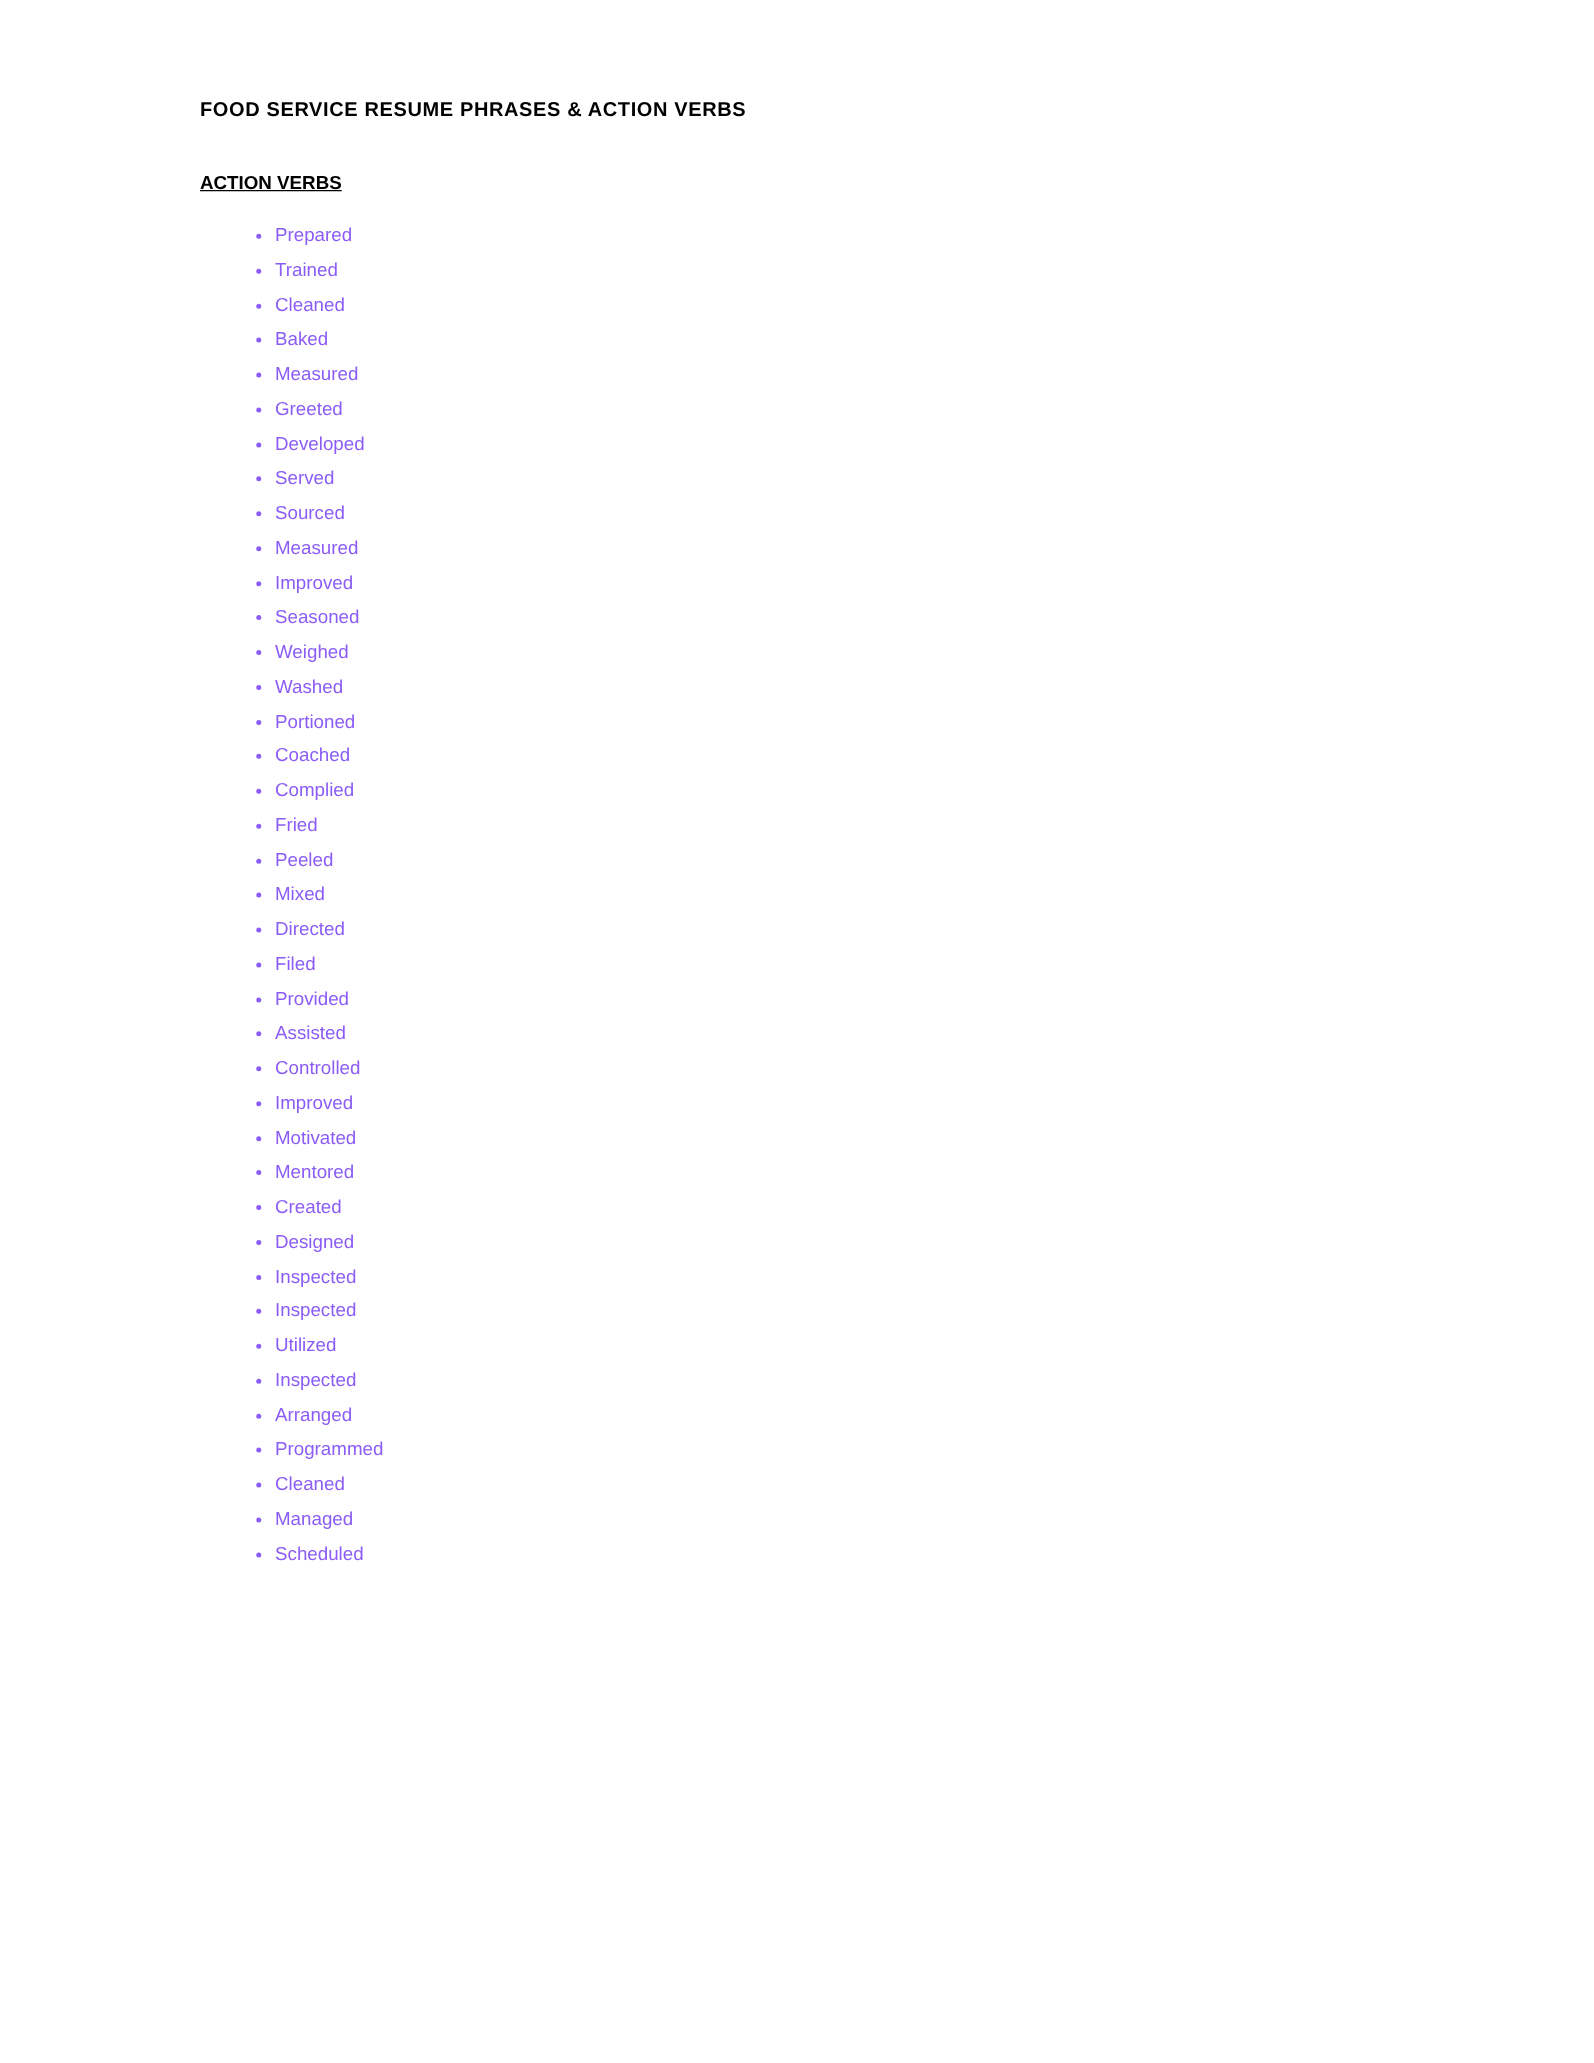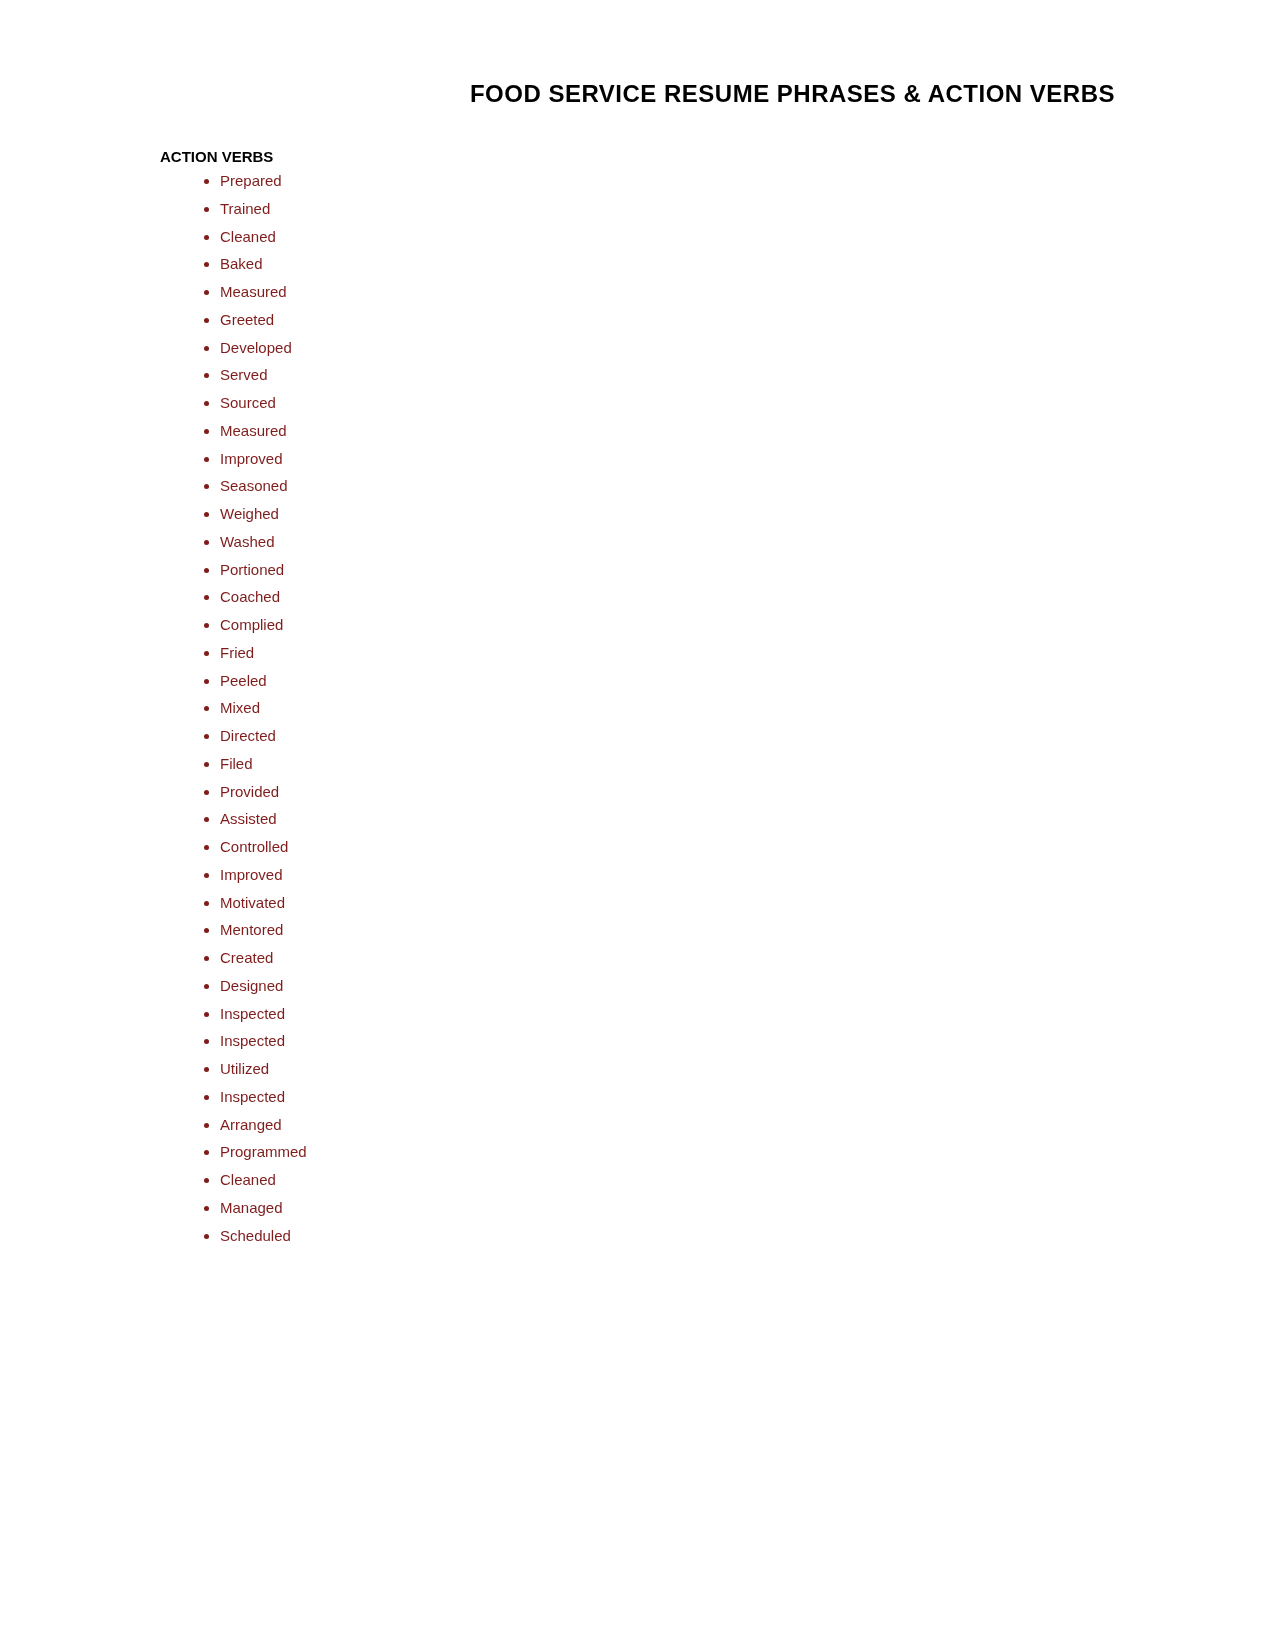--- a/index.html
+++ b/index.html
@@ -12,42 +12,43 @@
       background: #ffffff;
       font-family: Arial, sans-serif;
       font-size: 15px;
       color: #000000;
       width: 1275px;
       min-height: 1650px;
       padding: 80px 160px;
     }
 
     .page-title {
-      text-align: right;
-      font-size: 24px;
+      text-align: left;
+      font-size: 16px;
       font-weight: bold;
       margin-bottom: 40px;
       letter-spacing: 0.5px;
     }
 
     .section-heading {
       font-size: 15px;
       font-weight: bold;
-      margin-bottom: 2px;
+      text-decoration: underline;
+      margin-bottom: 20px;
     }
 
     .verb-list {
       list-style-type: disc;
       padding-left: 60px;
       line-height: 1.85;
     }
 
     .verb-list li {
       font-size: 15px;
-      color: #7f1d1d;
+      color: #8b5cf6;
     }
   </style>
 </head>
 <body>
 
 <h1 class="page-title">FOOD SERVICE RESUME PHRASES &amp; ACTION VERBS</h1>
 
 <h2 class="section-heading">ACTION VERBS</h2>
 
 <ul class="verb-list" id="verb-list-container">

